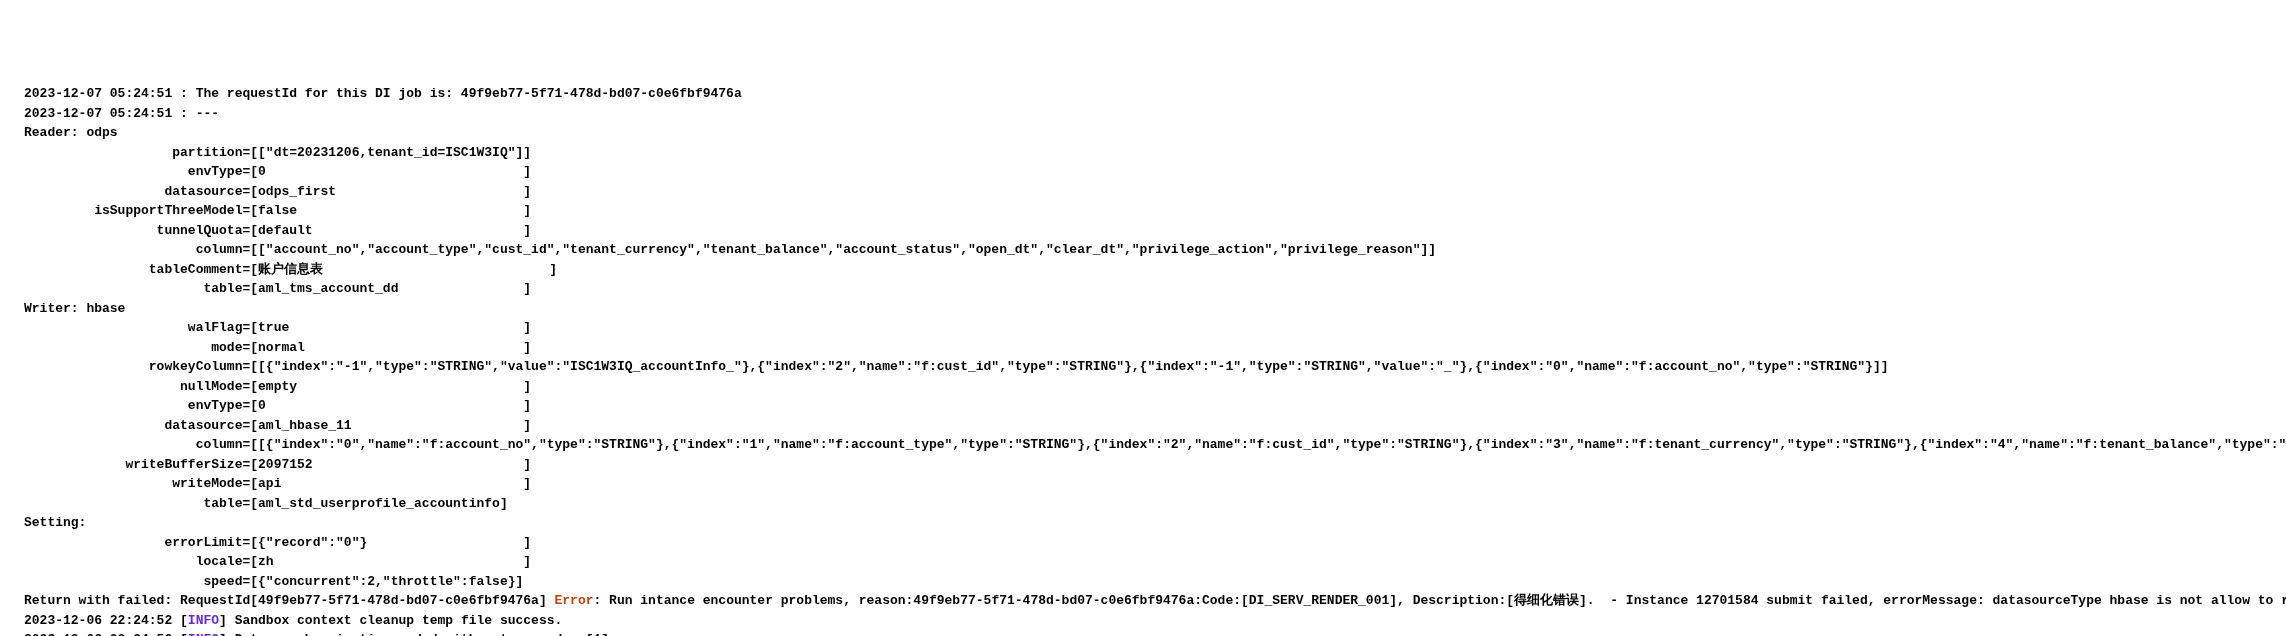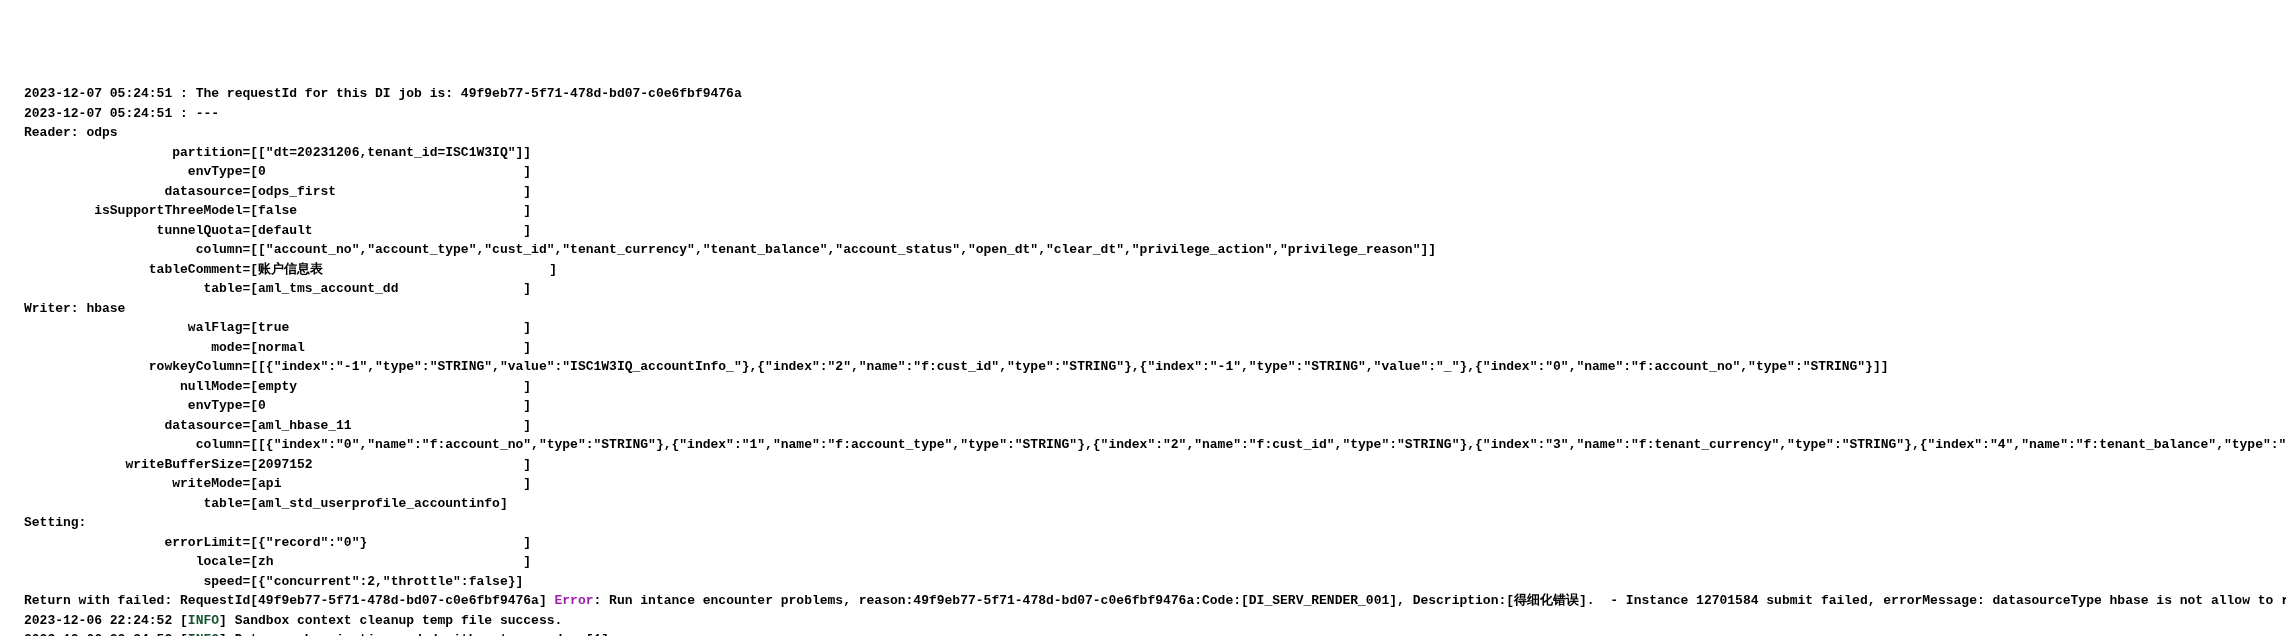--- a/index.html
+++ b/index.html
@@ -7,22 +7,22 @@
       background: #fff;
       font-family: "Consolas", "Monaco", "Courier New", monospace;
       font-size: 13px;
       line-height: 1.5;
       color: #000;
       padding: 6px 0 6px 24px;
       white-space: pre;
       overflow-x: auto;
     }
     .log-container { white-space: pre; }
-    .info { color: #14532d; }
-    .error, .err { color: #a21caf; }
+    .info { color: #6d28d9; }
+    .error, .err { color: #c2410c; }
     .line { display: block; font-weight: bold; }
   </style>
 </head>
 <body>
 
 
 
 <div class="log-container"><span class="line">2023-12-07 05:24:51 : The requestId for this DI job is: 49f9eb77-5f71-478d-bd07-c0e6fbf9476a</span><span class="line">2023-12-07 05:24:51 : ---</span><span class="line">Reader: odps</span><span class="line">                   partition=[["dt=20231206,tenant_id=ISC1W3IQ"]]</span><span class="line">                     envType=[0                                 ]</span><span class="line">                  datasource=[odps_first                        ]</span><span class="line">         isSupportThreeModel=[false                             ]</span><span class="line">                 tunnelQuota=[default                           ]</span><span class="line">                      column=[["account_no","account_type","cust_id","tenant_currency","tenant_balance","account_status","open_dt","clear_dt","privilege_action","privilege_reason"]]</span><span class="line">                tableComment=[账户信息表                             ]</span><span class="line">                       table=[aml_tms_account_dd                ]</span><span class="line">Writer: hbase</span><span class="line">                     walFlag=[true                              ]</span><span class="line">                        mode=[normal                            ]</span><span class="line">                rowkeyColumn=[[{"index":"-1","type":"STRING","value":"ISC1W3IQ_accountInfo_"},{"index":"2","name":"f:cust_id","type":"STRING"},{"index":"-1","type":"STRING","value":"_"},{"index":"0","name":"f:account_no","type":"STRING"}]]</span><span class="line">                    nullMode=[empty                             ]</span><span class="line">                     envType=[0                                 ]</span><span class="line">                  datasource=[aml_hbase_11                      ]</span><span class="line">                      column=[[{"index":"0","name":"f:account_no","type":"STRING"},{"index":"1","name":"f:account_type","type":"STRING"},{"index":"2","name":"f:cust_id","type":"STRING"},{"index":"3","name":"f:tenant_currency","type":"STRING"},{"index":"4","name":"f:tenant_balance","type":"STRING"},{"index":"5","name":"f:account_status","type":"STRING"},{"index":"6","name":"f:open_dt","type":"STRING"},{"index":"7","name":"f:clear_dt","type":"STRING"},{"index":"8","name":"f:privilege_action","type":"STRING"},{"index":"9","name":"f:privilege_reason","type":"STRING"}]]</span><span class="line">             writeBufferSize=[2097152                           ]</span><span class="line">                   writeMode=[api                               ]</span><span class="line">                       table=[aml_std_userprofile_accountinfo]</span><span class="line">Setting:</span><span class="line">                  errorLimit=[{"record":"0"}                    ]</span><span class="line">                      locale=[zh                                ]</span><span class="line">                       speed=[{"concurrent":2,"throttle":false}]</span><span class="line"><span>Return with failed: RequestId[49f9eb77-5f71-478d-bd07-c0e6fbf9476a] </span><span class="err">Error</span><span>: Run intance encounter problems, reason:49f9eb77-5f71-478d-bd07-c0e6fbf9476a:Code:[DI_SERV_RENDER_001], Description:[得细化错误].  - Instance 12701584 submit failed, errorMessage: datasourceType hbase is not allow to run on resource group group_609742882653954  please refer to </span></span><span class="line"><span>2023-12-06 22:24:52 [</span><span class="info">INFO</span><span>] Sandbox context cleanup temp file success.</span></span><span class="line"><span>2023-12-06 22:24:52 [</span><span class="info">INFO</span><span>] Data synchronization ended with return code: [1].</span></span></div>
 
 

